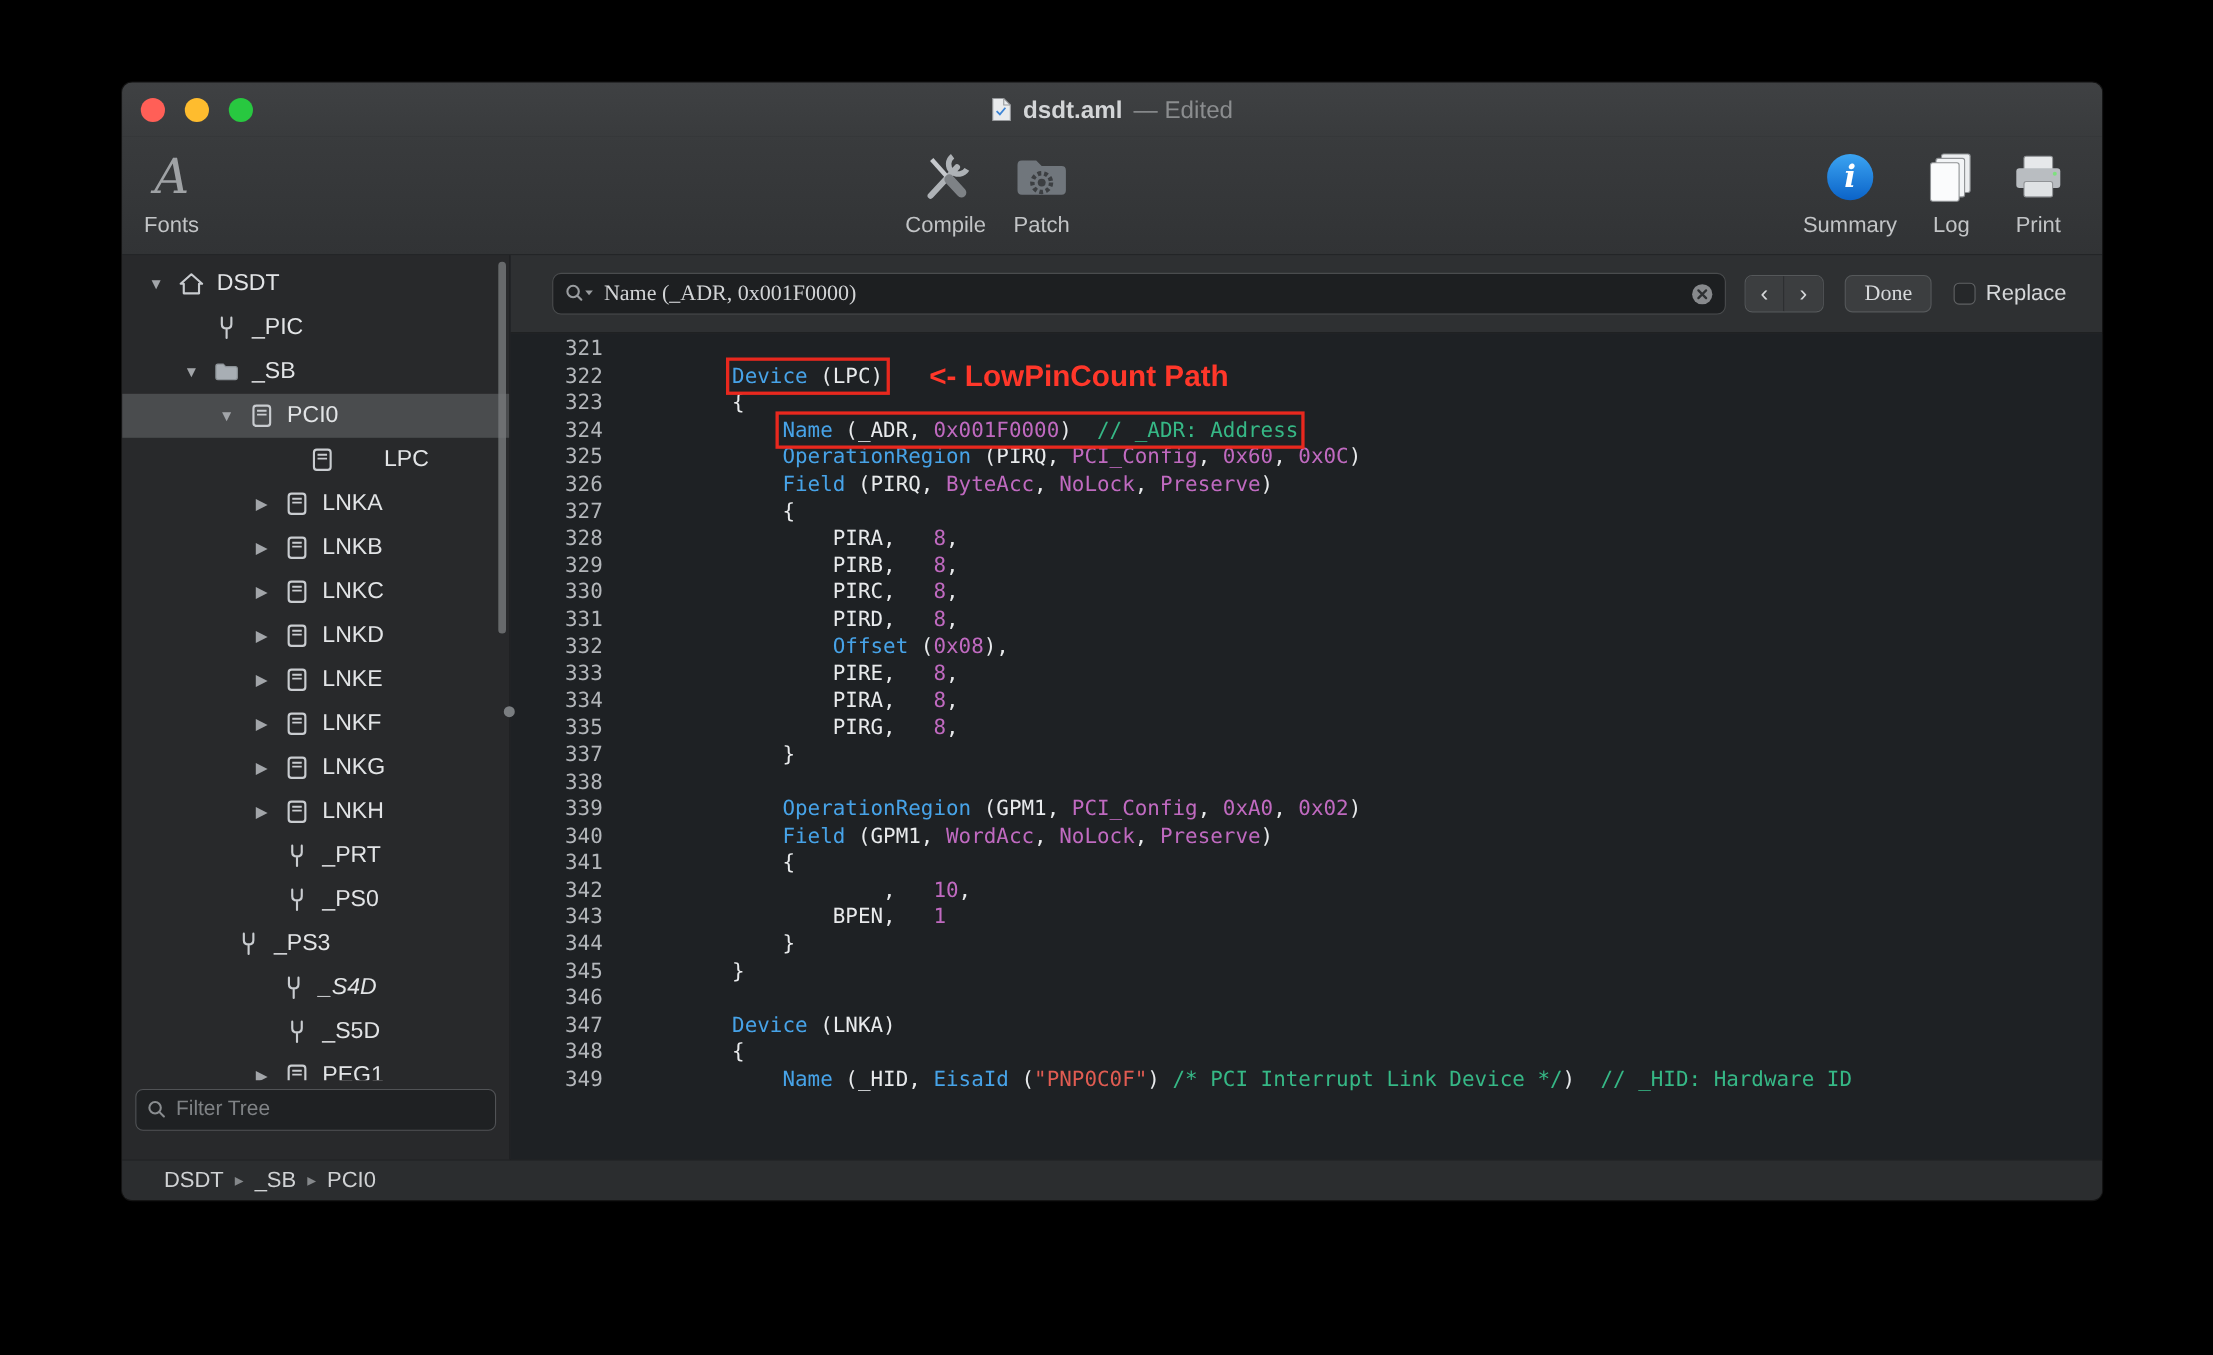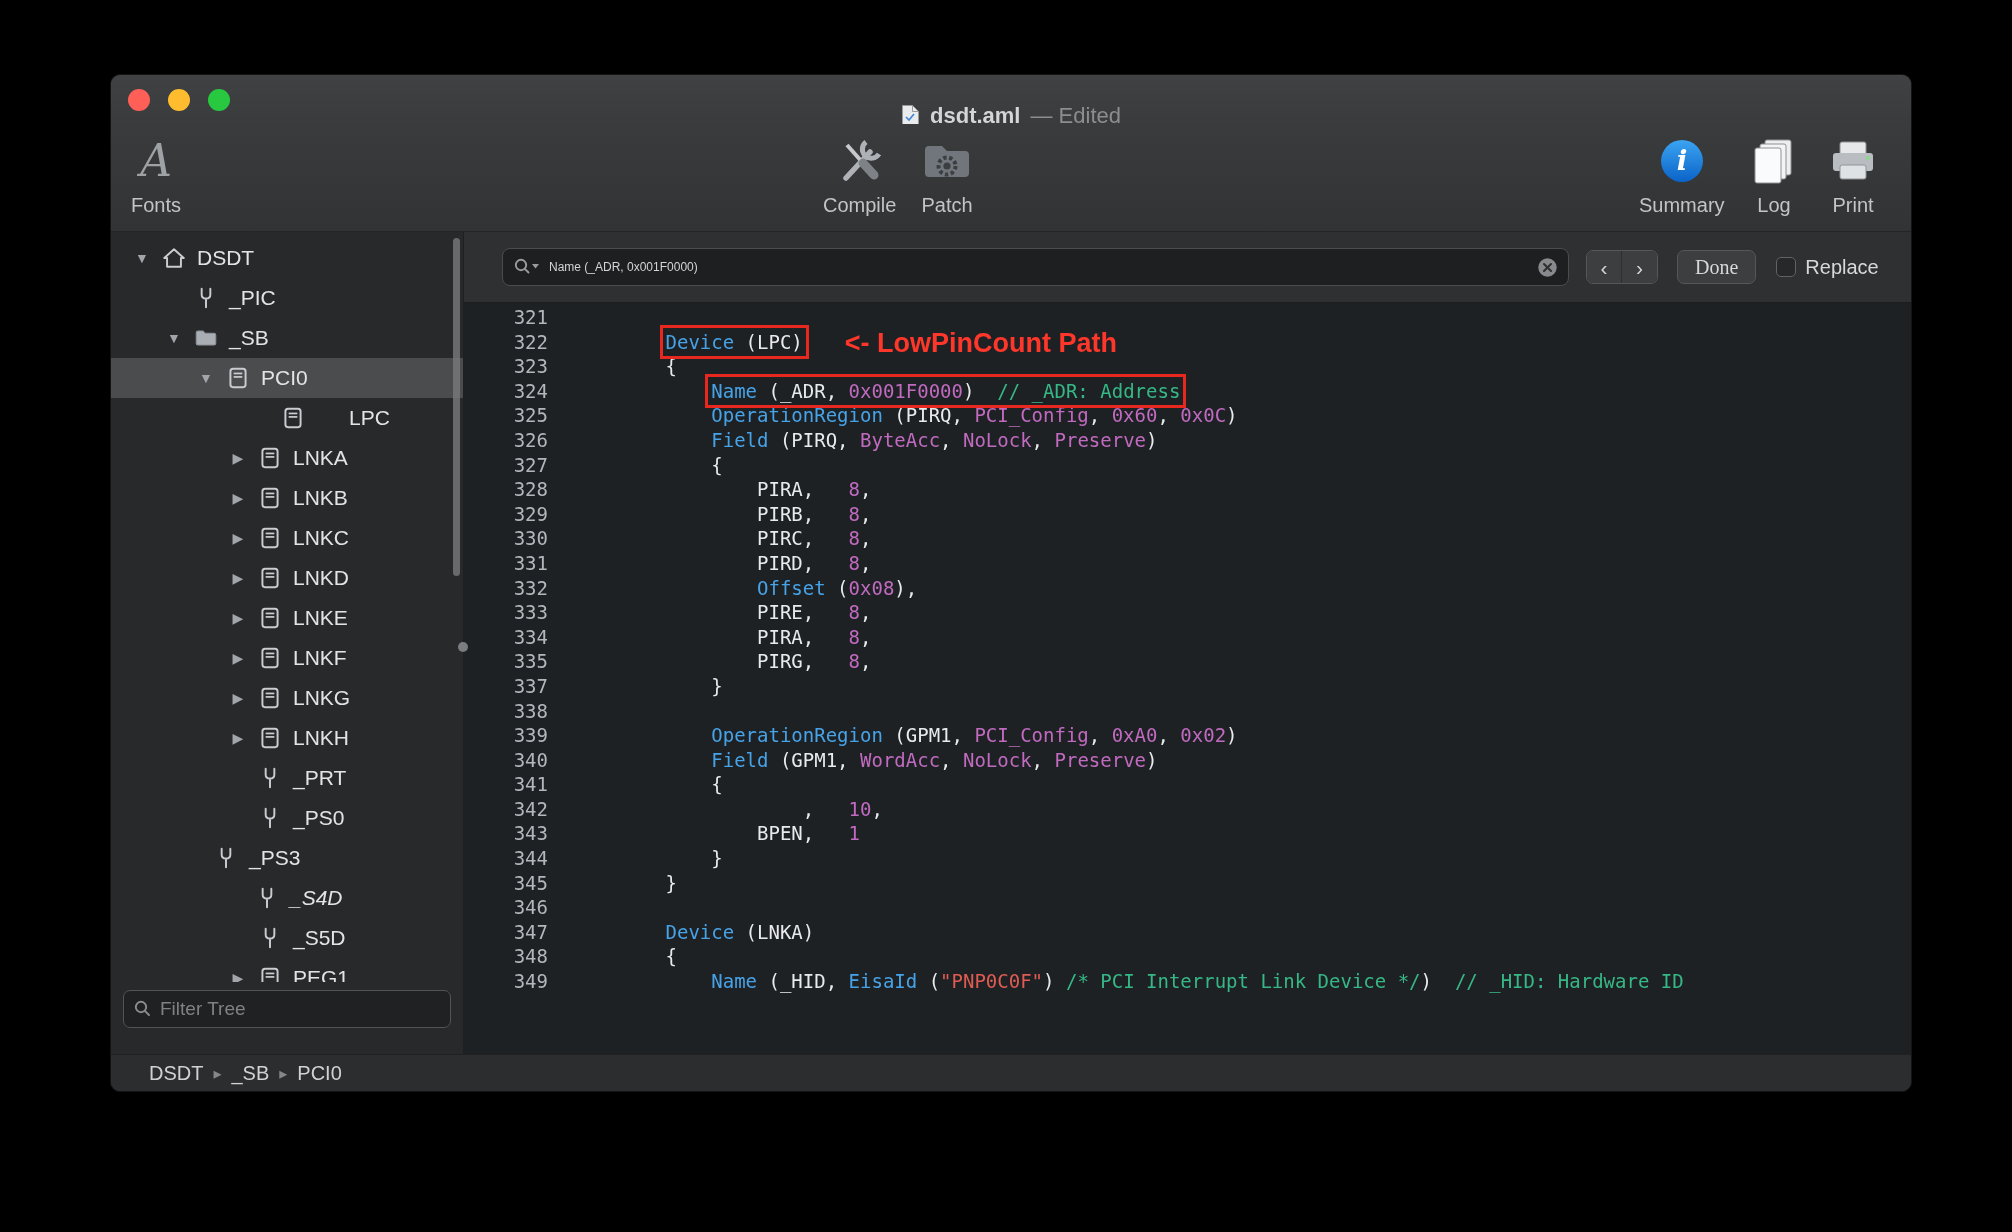--- a/index.html
+++ b/index.html
@@ -6,21 +6,21 @@
   .stage{position:relative;width:2012px;height:1232px;background:#000;overflow:hidden;
          font-family:"Liberation Sans",sans-serif;}
   .window{position:absolute;left:110px;top:74px;width:1800px;height:1016px;background:#2a2c2e;
           border-radius:10px;overflow:hidden;box-shadow:0 30px 90px rgba(0,0,0,.85);
           border:1px solid #141414;display:flex;flex-direction:column;}
   
   .titlebar{height:49px;background:linear-gradient(#3f4143,#393b3d);position:relative;flex:0 0 auto;}
   .traffic{position:absolute;left:17px;top:14px;display:flex;gap:18px;}
   .tl{width:22px;height:22px;border-radius:50%;display:inline-block;}
   .tl.red{background:#ff5f57;}.tl.yellow{background:#febc2e;}.tl.green{background:#28c840;}
-  .title-center{position:absolute;left:0;right:0;top:16px;height:49px;display:flex;align-items:center;
+  .title-center{position:absolute;left:0;right:0;top:0;height:49px;display:flex;align-items:center;
                 justify-content:center;gap:10px;}
   .title-text{color:#d3d5d7;font-size:22px;font-weight:700;}
   .title-edited{color:#8b8d8f;font-size:22px;}
   
   .toolbar{height:107px;background:linear-gradient(#393b3d,#313335);border-bottom:1px solid #232527;
            position:relative;flex:0 0 auto;}
   .tool{position:absolute;top:8px;display:flex;flex-direction:column;align-items:center;gap:4px;
         background:none;border:none;cursor:default;padding:0;}
   .tool .ticon{height:58px;display:flex;align-items:center;justify-content:center;}
   .tool .tlabel{color:#c2c4c6;font-size:20px;}
@@ -43,22 +43,22 @@
                 outline:none;color:#cfd1d3;font-size:19px;font-family:"Liberation Sans",sans-serif;}
   .filter-input::placeholder{color:#7f8285;}
   .splitter-dot{position:absolute;left:347px;top:410px;width:10px;height:10px;border-radius:50%;
                 background:#8a8d90;opacity:.85;}
   
   .content{flex:1 1 auto;display:flex;flex-direction:column;min-width:0;min-height:0;}
   .findbar{height:70px;flex:0 0 auto;background:#2e3032;border-bottom:1px solid #1c1e20;
            display:flex;align-items:center;padding-left:38px;}
   .search-field{width:1067px;height:38px;background:#1d1f21;border:1px solid #4a4c4e;border-radius:8px;
                 display:flex;align-items:center;padding:0 10px;box-sizing:border-box;}
-  .search-input{flex:1;background:transparent;border:none;outline:none;color:#d2d4d6;font-size:12px;
-                font-family:Liberation Sans, sans-serif;margin-left:6px;}
+  .search-input{flex:1;background:transparent;border:none;outline:none;color:#d2d4d6;font-size:20px;
+                font-family:Liberation Serif, serif;margin-left:6px;}
   .clear-btn{flex:0 0 auto;display:flex;}
   .segmented{margin-left:17px;display:flex;border:1px solid #55585a;border-radius:7px;overflow:hidden;}
   .segmented button{width:35px;height:32px;background:#3c3e40;border:none;color:#d6d8da;font-size:21px;
                     line-height:1;padding:0;}
   .segmented button:first-child{border-right:1px solid #2c2e30;}
   .done-btn{margin-left:19px;height:34px;padding:0 17px;border-radius:7px;border:1px solid #55585a;
             background:#3c3e40;color:#d6d8da;font-size:20px;font-family:Liberation Serif, serif;}
   .replace-wrap{margin-left:20px;display:flex;align-items:center;gap:9px;color:#d6d8da;font-size:20px;}
   .replace-check{appearance:none;-webkit-appearance:none;width:20px;height:20px;background:#26282a;
                  border:1.5px solid #606264;border-radius:5px;margin:0;}

